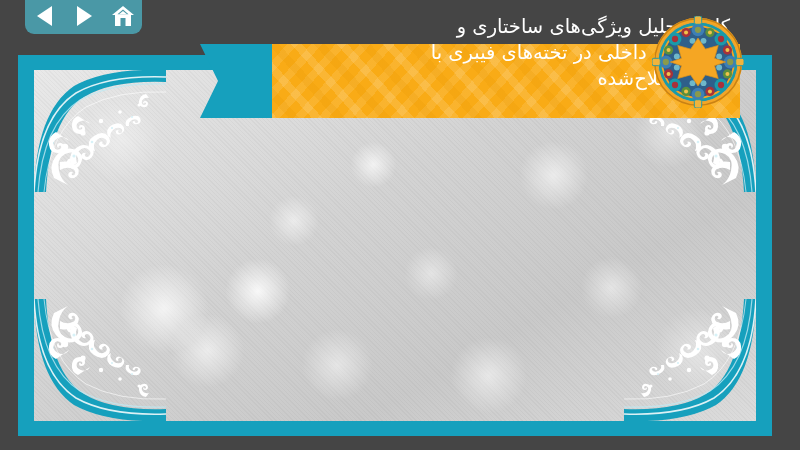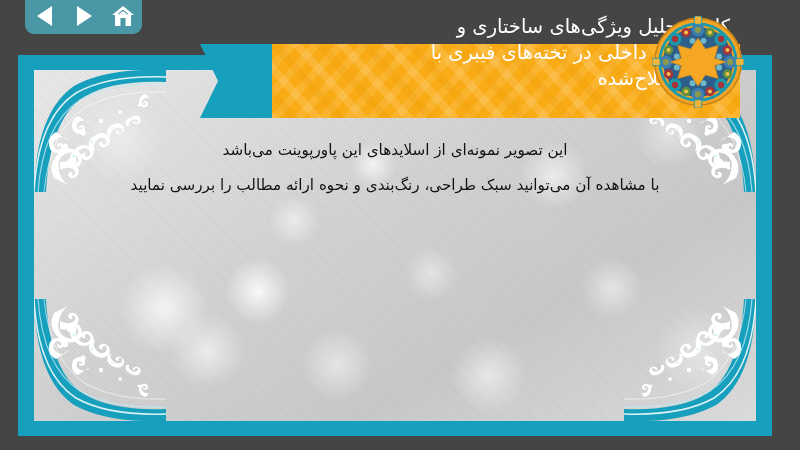--- a/index.html
+++ b/index.html
@@ -313,22 +313,20 @@
       </g>
       <g fill="#d8f2f8">
         <circle cx="40" cy="86" r="1.6"></circle>
         <circle cx="58" cy="72" r="1.3"></circle>
         <circle cx="78" cy="58" r="1.1"></circle>
         <circle cx="98" cy="47" r="1.0"></circle>
       </g>
     </svg>
 
     <div id="body-text">
-      <div class="body-line">این تصویر نمونه‌ای از اسلایدهای این پاورپوینت می‌باشد</div>
-      <div class="body-line">با مشاهده آن می‌توانید سبک طراحی، رنگ‌بندی و نحوه ارائه مطالب را بررسی نمایید</div>
     </div>
   </div>
 
   <div id="title-banner">
     <div id="banner-body"></div>
     <div id="banner-tail"></div>
     <div id="title-text">کامل تحلیل ویژگی‌های ساختاری و
 چسبندگی داخلی در تخته‌های فیبری با
 الیاف اصلاح‌شده</div>
   </div>

